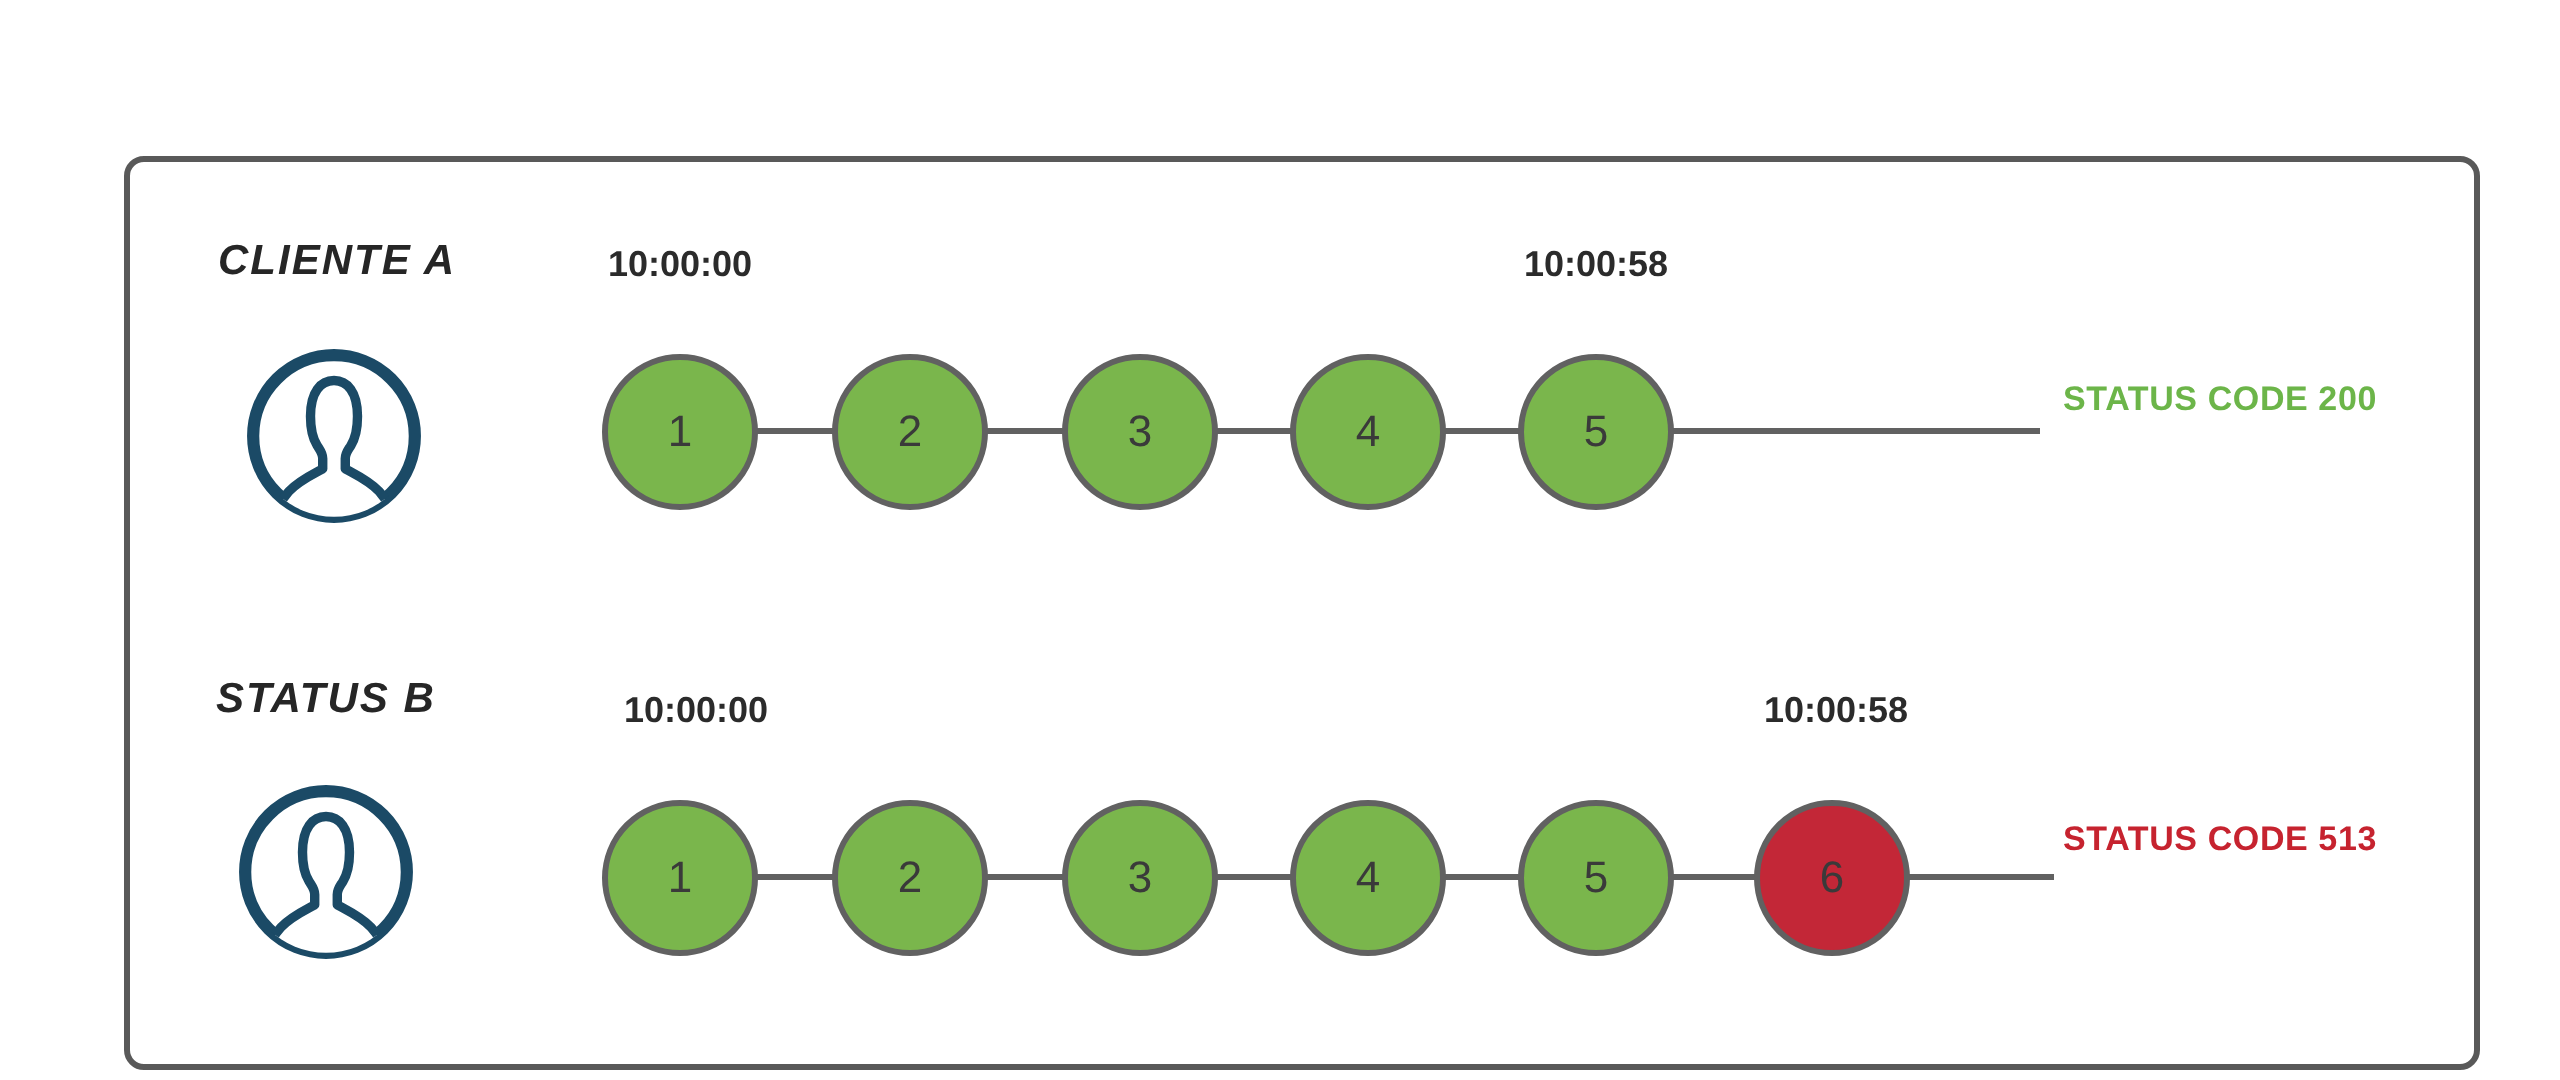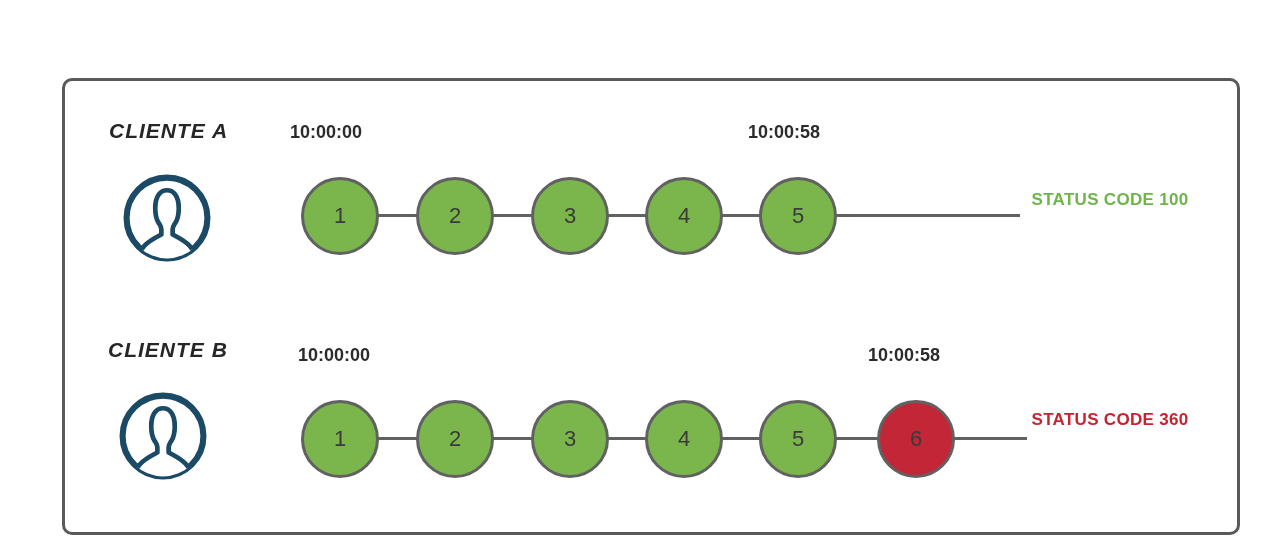--- a/index.html
+++ b/index.html
@@ -10,21 +10,21 @@
     --timestamp-text:#2b2b2b; --label-text:#262626; --number-text:#3a3a3a;
     --background:#ffffff;
   }
   *{margin:0;padding:0;box-sizing:border-box;}
   body{background:var(--background);font-family:"Liberation Sans",sans-serif;}
   .canvas{position:relative;width:1264px;height:540px;background:var(--background);overflow:hidden;margin-top:38px;}
   .frame{position:absolute;left:62px;top:40px;width:1178px;height:457px;
          border:3px solid var(--frame-border);border-radius:10px;background:#fff;}
   .client-label{position:absolute;font-size:21px;font-weight:700;font-style:italic;
                 letter-spacing:1px;color:var(--label-text);white-space:nowrap;}
-  .timestamp{position:absolute;width:100px;font-size:18px;font-weight:700;
+  .timestamp{position:absolute;width:100px;text-align:center;font-size:18px;font-weight:700;
              color:var(--timestamp-text);white-space:nowrap;}
   .timeline{position:absolute;height:3px;background:var(--stroke);z-index:1;}
   .circle{position:absolute;width:78px;height:78px;border-radius:50%;
           border:3px solid var(--stroke);display:flex;align-items:center;justify-content:center;
           font-size:22px;color:var(--number-text);z-index:2;}
   .circle.ok{background:var(--green-fill);}
   .circle.blocked{background:var(--red-fill);}
   .status{position:absolute;width:200px;text-align:center;font-size:17px;font-weight:700;
           line-height:21px;letter-spacing:.3px;white-space:nowrap;z-index:2;}
   .status.green{color:var(--green-text);}
@@ -64,26 +64,26 @@
 
     <div class="timeline" style="left:340px;top:176px;width:680px"></div>
 
     <div class="circle ok" style="left:301px;top:139px">1</div>
     <div class="circle ok" style="left:416px;top:139px">2</div>
     <div class="circle ok" style="left:531px;top:139px">3</div>
     <div class="circle ok" style="left:645px;top:139px">4</div>
     <div class="circle ok" style="left:759px;top:139px">5</div>
 
     <div class="status green" style="left:1010px;top:151px">
-      <div>STATUS CODE 100</div>
+      <div>STATUS CODE 200</div>
     </div>
   </div>
 
   <div>
-    <div class="client-label" style="left:108px;top:300px">CLIENTE B</div>
+    <div class="client-label" style="left:108px;top:300px">STATUS B</div>
 
     <div class="avatar" style="left:116px;top:351px">
       <svg viewBox="0 0 100 100" aria-hidden="true">
         <defs>
             <clipPath id="clipB">
               <circle cx="50" cy="50" r="43"></circle>
             </clipPath>
           </defs>
         <circle cx="50" cy="50" r="43" fill="none" stroke="#1b4a66" stroke-width="6.5"></circle>
         <g clip-path="url(#clipB)">
@@ -102,16 +102,16 @@
     <div class="timeline" style="left:340px;top:399px;width:687px"></div>
 
     <div class="circle ok" style="left:301px;top:362px">1</div>
     <div class="circle ok" style="left:416px;top:362px">2</div>
     <div class="circle ok" style="left:531px;top:362px">3</div>
     <div class="circle ok" style="left:645px;top:362px">4</div>
     <div class="circle ok" style="left:759px;top:362px">5</div>
     <div class="circle blocked" style="left:877px;top:362px">6</div>
 
     <div class="status red" style="left:1010px;top:371px">
-      <div>STATUS CODE 360</div>
+      <div>STATUS CODE 513</div>
     </div>
   </div>
 </div>
 
 </body></html>

